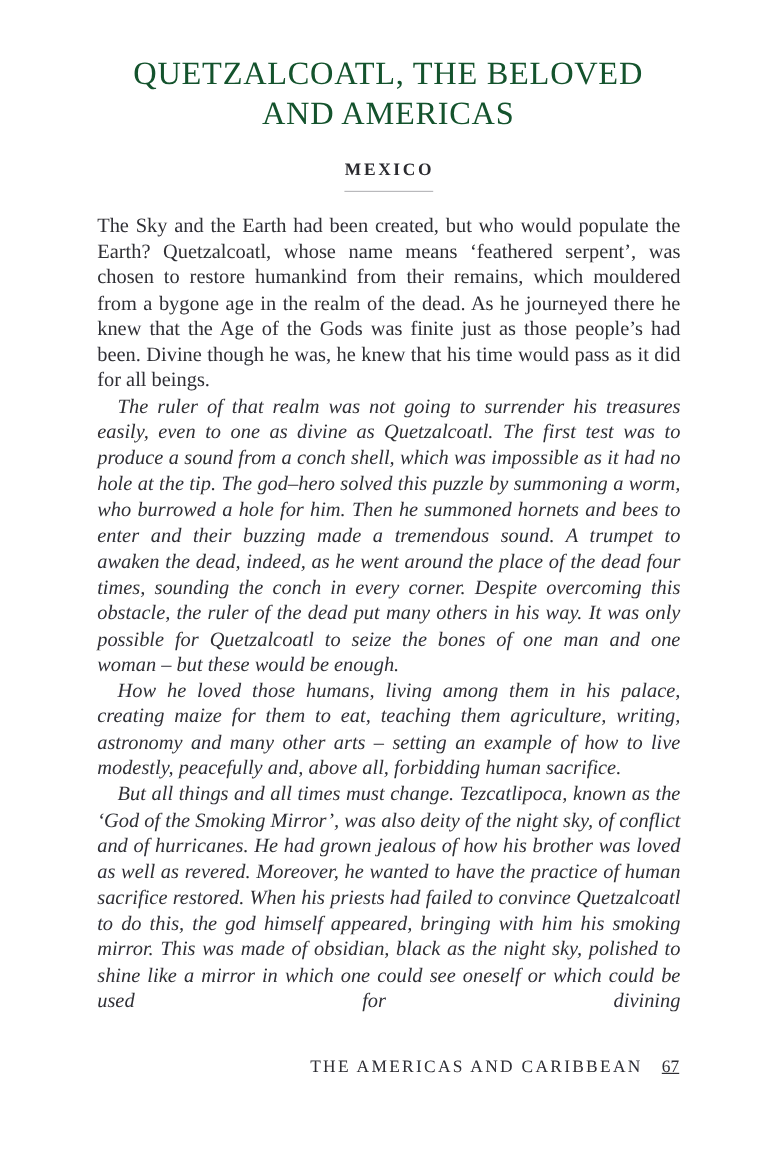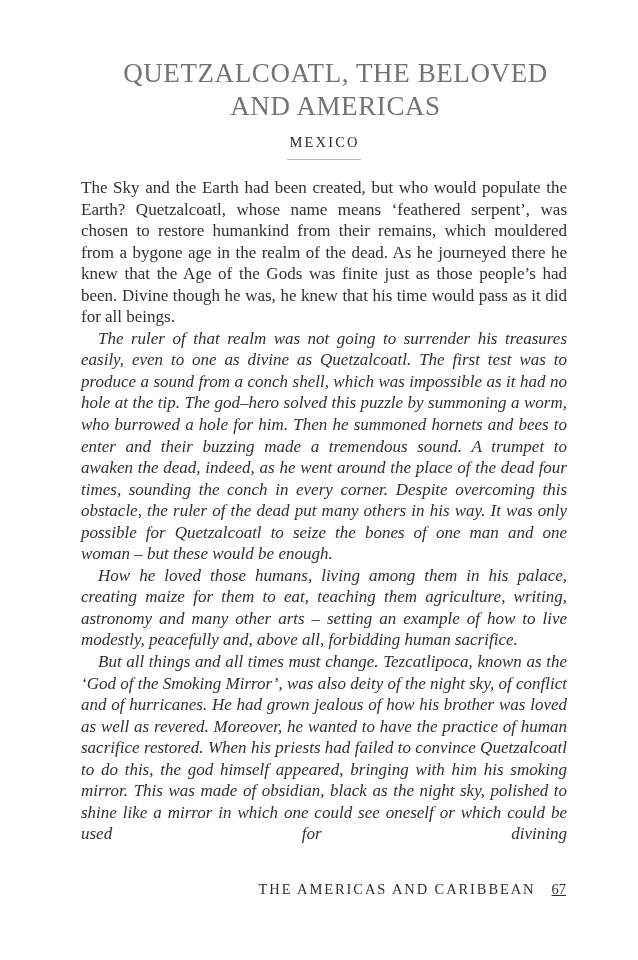--- a/index.html
+++ b/index.html
@@ -27,22 +27,22 @@
     position: absolute;
     left: 81px;
     top: 45px;
     width: 485px;
     text-align: center;
     font-family: "Liberation Serif", "DejaVu Serif", serif;
     font-size: 27px;
     line-height: 33px;
     font-weight: normal;
     letter-spacing: 0.6px;
-    color: #737373;
-    margin: 12px;
+    color: #14532d;
+    margin: 0;
   }
   .chapter-title .title-line {
     display: block;
     white-space: nowrap;
   }
 
   
   .region-block {
     position: absolute;
     left: 81px;
@@ -52,20 +52,21 @@
   }
   .region-label {
     display: inline-block;
     font-family: "Liberation Serif", "DejaVu Serif", serif;
     font-size: 14.5px;
     line-height: 17px;
     letter-spacing: 2.2px;
     text-indent: 2.2px;
     color: #2b2b30;
     white-space: nowrap;
+    font-weight: bold;
   }
   .region-rule {
     width: 74px;
     height: 1px;
     background: #b9b9bc;
     margin: 8px auto 0 auto;
   }
 
   
   .body-copy {

